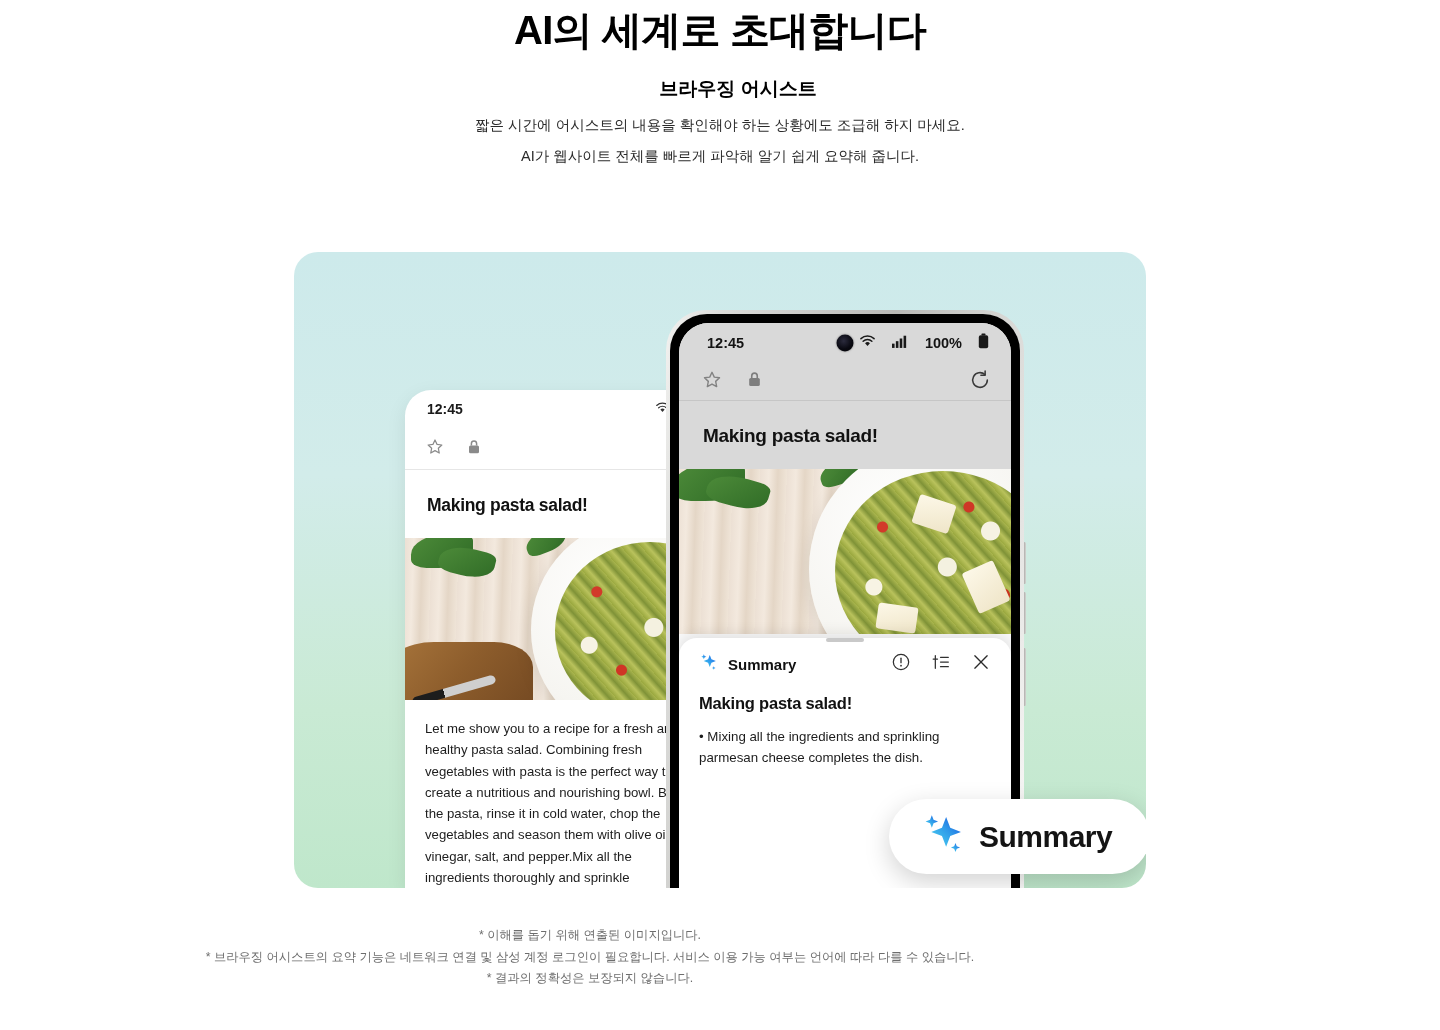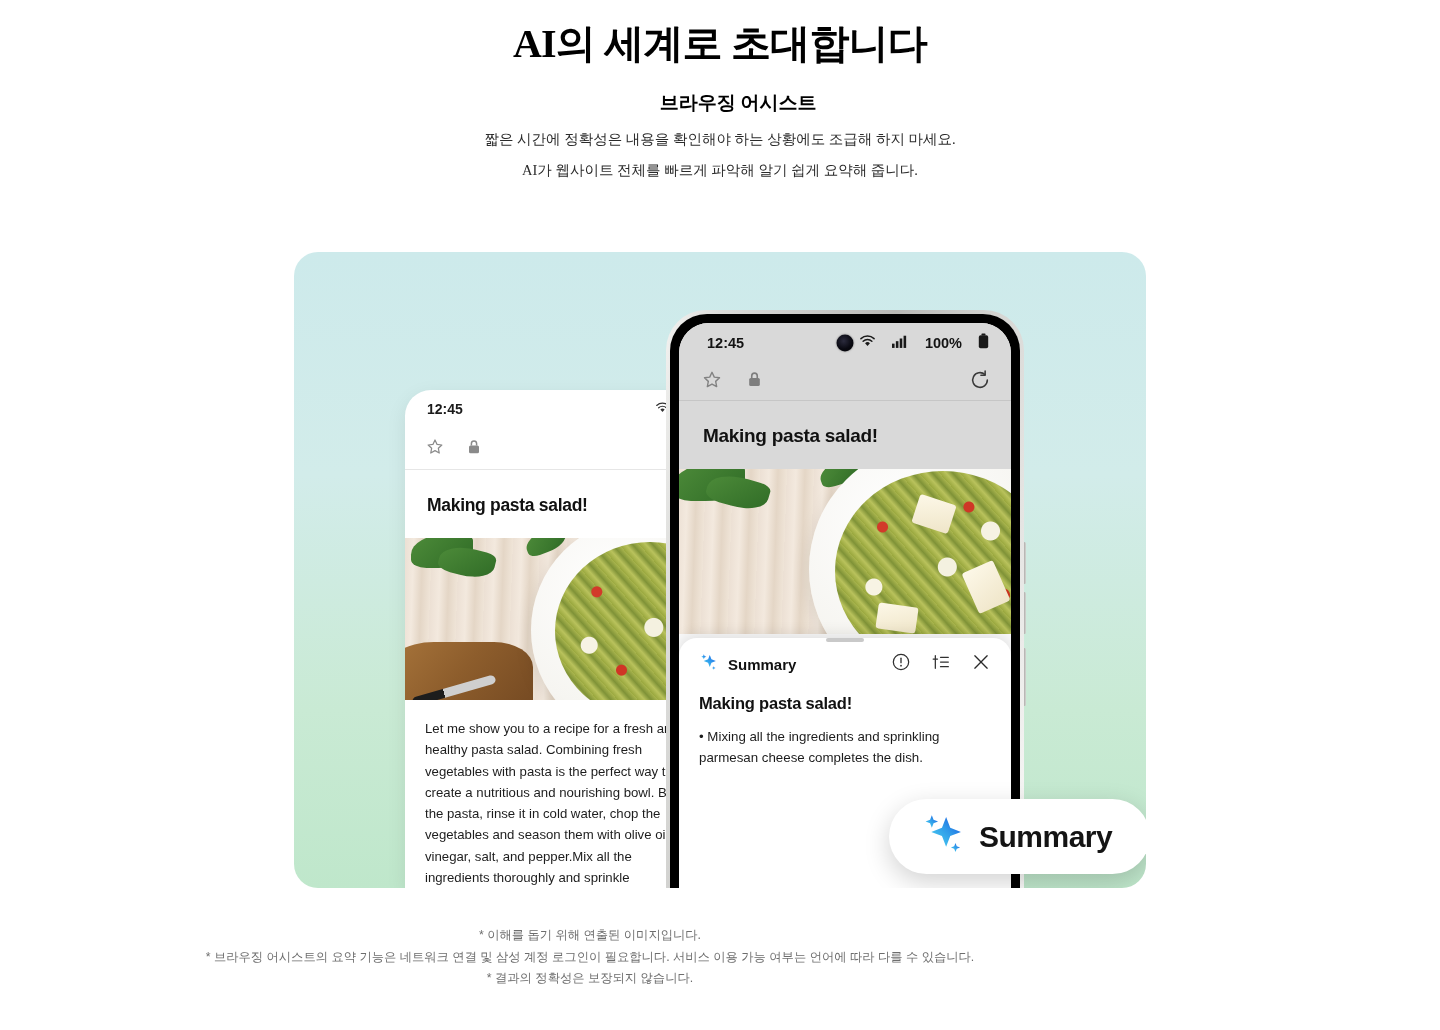--- a/index.html
+++ b/index.html
@@ -5,21 +5,21 @@
   * { box-sizing: border-box; margin: 0; padding: 0; }
   html, body {
     width: 1440px; height: 1030px;
     background: #ffffff;
     font-family: "Liberation Sans", "DejaVu Sans", sans-serif;
     overflow: hidden;
   }
   .page { position: relative; width: 1440px; height: 1030px; }
 
   
-  .header { text-align: center; padding-top: 16px; font-family: Liberation Serif, serif; }
+  .header { text-align: center; padding-top: 2px; }
   .title {
     font-size: 40px; font-weight: bold; color: #000;
     letter-spacing: -0.8px; line-height: 56px;
   }
   .subtitle {
     font-size: 19px; font-weight: bold; color: #000;
     margin-top: 18px; line-height: 26px; margin-left: 36px;
   }
   .desc {
     font-size: 14.5px; color: #2b2b2b; line-height: 27px;
@@ -213,21 +213,21 @@
   }
 </style>
 </head>
 <body>
 
 <div class="page">
 
   <div class="header">
     <div class="title">AI의 세계로 초대합니다</div>
     <div class="subtitle">브라우징 어시스트</div>
-    <div class="desc">짧은 시간에 정확성은 내용을 확인해야 하는 상황에도 조급해 하지 마세요.</div>
+    <div class="desc">짧은 시간에 어시스트의 내용을 확인해야 하는 상황에도 조급해 하지 마세요.</div>
     <div class="desc" style="margin-top:4px">AI가 웹사이트 전체를 빠르게 파악해 알기 쉽게 요약해 줍니다.</div>
   </div>
 
   <div class="hero">
 
     <div class="phone-left">
       <div class="pl-status">
         <div class="pl-time">12:45</div>
         <div class="pl-sysicons">
           <span>

